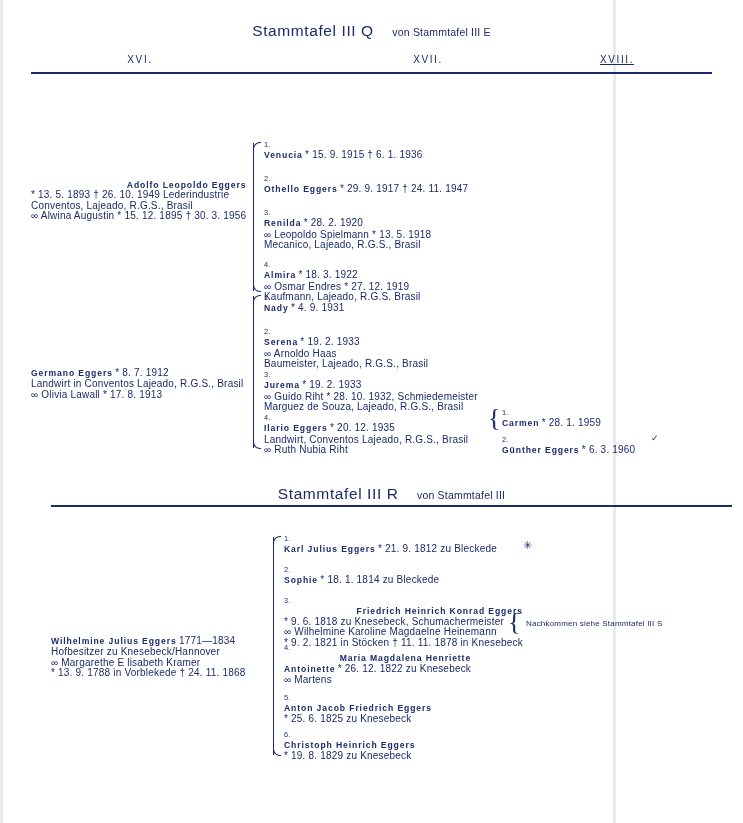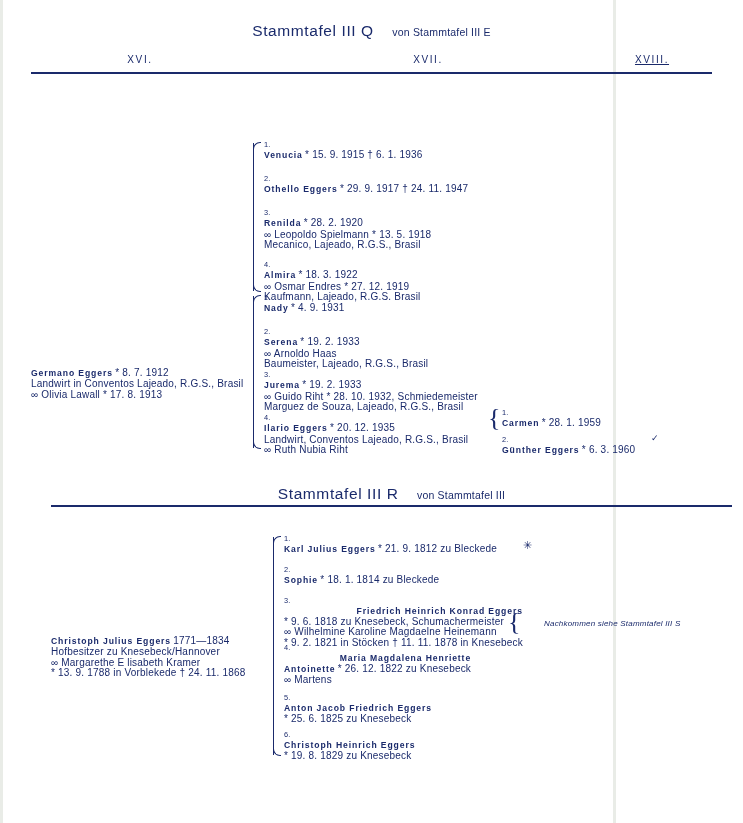--- a/index.html
+++ b/index.html
@@ -155,26 +155,32 @@
   <div class="chart-block" id="block-q">
 
     <div class="title-row">
       <span class="title-main">Stammtafel III Q</span>
       <span class="title-sub">von Stammtafel III E</span>
     </div>
 
     <div class="gen-row">
       <span class="gen-label" style="left:140px;">XVI.</span>
       <span class="gen-label" style="left:396px;margin-left:32px;">XVII.</span>
-      <span class="gen-label" style="left:652px;text-decoration:underline;">XVIII.</span>
+      <span class="gen-label" style="left:617px;text-decoration:underline;">XVIII.</span>
     </div>
     <div class="rule"></div>
 
     <div class="body-area">
 
+      <div class="node" style="left:31px; top:100px;">
+        <div class="nm">Adolfo Leopoldo Eggers</div>
+        <div class="dt">* 13. 5. 1893   † 26. 10. 1949   Lederindustrie</div>
+        <div class="dt">Conventos, Lajeado,  R.G.S., Brasil</div>
+        <div class="dt">∞ Alwina Augustin  * 15. 12. 1895  † 30. 3. 1956</div>
+      </div>
 
       <div class="brace" style="left:253px; top:63px; height:148px;"></div>
 
       <div class="node" style="left:264px; top:60px;">
         <div class="idx">1.</div>
         <div>
           <span class="nm">Venucia</span>
           <span class="dt">* 15. 9. 1915  † 6. 1. 1936</span>
         </div>
       </div>
@@ -285,21 +291,21 @@
       <span class="title-main">Stammtafel III R</span>
       <span class="title-sub">von Stammtafel III</span>
     </div>
 
     <div class="rule"></div>
 
     <div class="body-area">
 
       <div class="node" style="left:31px; top:123px;">
         <div>
-          <span class="nm">Christoph Julius Eggers</span>
+          <span class="nm">Wilhelmine Julius Eggers</span>
           <span class="dt">1771—1834</span>
         </div>
         <div class="dt">Hofbesitzer zu Knesebeck/Hannover</div>
         <div class="dt">∞  Margarethe E lisabeth Kramer</div>
         <div class="dt">* 13. 9. 1788  in  Vorblekede   † 24. 11. 1868</div>
       </div>
 
       <div class="brace" style="left:253px; top:24px; height:218px;"></div>
 
       <div class="node" style="left:264px; top:21px;">
@@ -322,21 +328,21 @@
 
       <div class="node" style="left:264px; top:83px;">
         <div class="idx">3.</div>
         <div class="nm">Friedrich Heinrich Konrad Eggers</div>
         <div class="dt">* 9. 6. 1818 zu Knesebeck,  Schumachermeister</div>
         <div class="dt">∞  Wilhelmine Karoline Magdaelne Heinemann</div>
         <div class="dt">* 9. 2. 1821 in Stöcken  † 11. 11. 1878 in Knesebeck</div>
       </div>
 
       <div class="sm-brace" style="left:488px; top:96px;">{</div>
-      <div class="note" style="left:524px; top:106px;font-style:italic;">Nachkommen siehe Stammtafel III S</div>
+      <div class="note" style="left:506px; top:106px;">Nachkommen siehe Stammtafel III S</div>
 
       <div class="node" style="left:264px; top:130px;">
         <div class="idx">4.</div>
         <div class="nm">Maria Magdalena Henriette</div>
         <div>
           <span class="nm">Antoinette</span>
           <span class="dt">* 26. 12. 1822  zu  Knesebeck</span>
         </div>
         <div class="dt">∞ Martens</div>
       </div>

